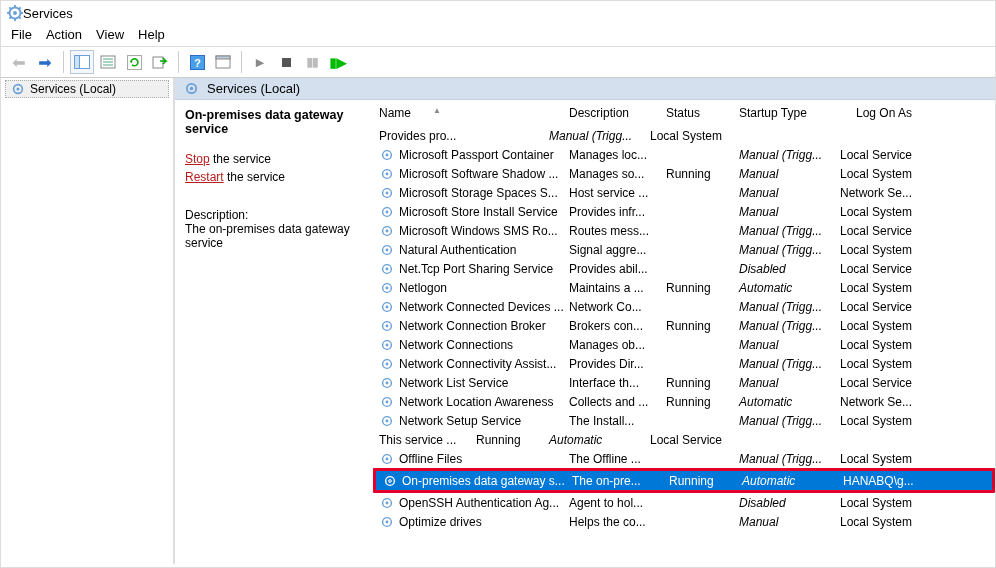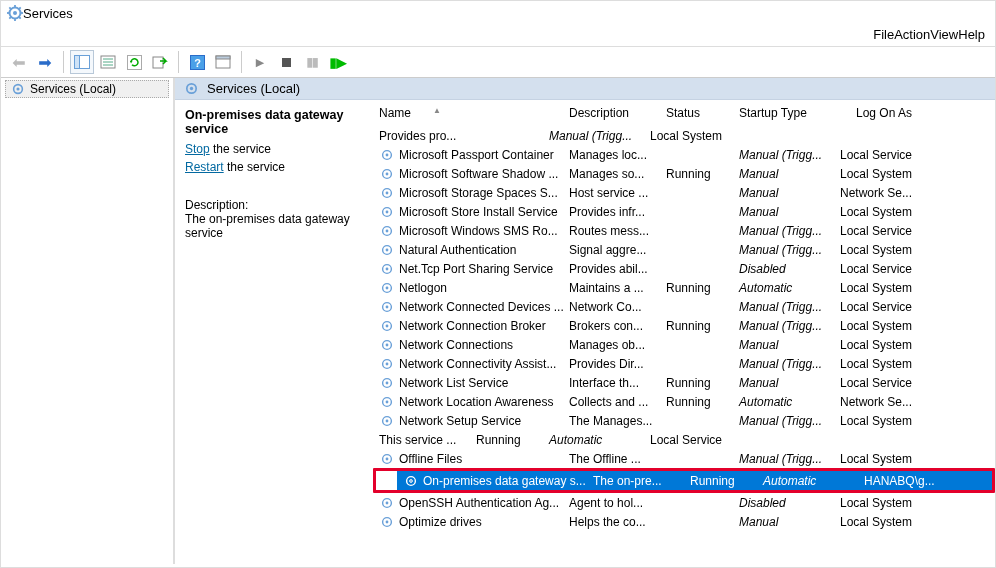--- a/index.html
+++ b/index.html
@@ -16,23 +16,23 @@
   .title-bar {
     display: flex;
     align-items: flex-end;
     padding: 4px 6px;
     gap: 0;
     font-size: 13px;
   }
   .gear-icon svg { display: block; }
   .menu-bar {
     display: flex;
-    padding: 2px 10px 4px 28px;
+    gap: 14px;
+    padding: 2px 10px 4px 10px;
     font-size: 13px;
-    justify-content: flex-end;
   }
   .toolbar {
     display: flex;
     align-items: center;
     gap: 2px;
     padding: 2px 6px;
     border-top: 1px solid #ddd;
     border-bottom: 1px solid #ccc;
     height: 32px;
   }
@@ -78,22 +78,22 @@
   .content-split {
     display: flex;
     flex: 1;
     overflow: hidden;
   }
   .details-pane {
     width: 198px;
     padding: 8px 10px;
     font-size: 12px;
   }
-  .details-pane .svc-title { font-weight: bold; margin-bottom: 6px; font-size: 12.5px;}
-  .details-pane .link { color: #0369a1; text-decoration: underline; cursor: pointer; }
+  .details-pane .svc-title { font-weight: bold; margin-bottom: 16px; font-size: 12.5px;}
+  .details-pane .link { color: #b91c1c; text-decoration: underline; cursor: pointer; }
   .details-pane .linebrk { margin-bottom: 4px; }
   .details-pane .desc-hdr { margin-top: 24px; }
   .list-pane {
     flex: 1;
     overflow: hidden;
     display: flex;
     flex-direction: column;
   }
   .col-headers {
     display: flex;
@@ -124,21 +124,20 @@
   }
   .row .cell { padding: 0 6px; overflow: hidden; text-overflow: ellipsis; }
   .row .cell.name { width: 190px; display:flex; align-items:center; gap:4px;}
   .row .cell.desc { width: 97px; overflow: hidden; }
   .row .cell.status { width: 73px; }
   .row .cell.startup { width: 101px; overflow:hidden;font-style:italic; }
   .row .cell.logon { width: 100px; overflow:hidden;}
   .row.selected {
     background: #0078d7;
     color: #fff;
-    margin-left: 21px;
   }
   .row.selected .gear-small svg path,
   .row.selected .gear-small svg circle { stroke: #fff; }
   .highlight-box {
     border: 3px solid #e3002b;
     border-radius: 1px;
     padding: 0;
   }
   .gear-small { width: 16px; flex-shrink:0; display:flex; align-items:center; justify-content:center;}
   .arrow-dis { color: #bbb; font-size: 16px; }
@@ -506,21 +505,21 @@
             <div class="row">
               <div class="cell name">
                 <span class="gear-small">
                   <svg width="14" height="14" viewBox="0 0 16 16">
                     <circle cx="8" cy="8" r="5" fill="none" stroke="#6aa0d8" stroke-width="1.6"></circle>
                     <circle cx="8" cy="8" r="1.6" fill="#6aa0d8"></circle>
                   </svg>
                 </span>
                 <span>Network Setup Service</span>
               </div>
-              <div class="cell desc">The Manages...</div>
+              <div class="cell desc">The Install...</div>
               <div class="cell status"></div>
               <div class="cell startup">Manual (Trigg...</div>
               <div class="cell logon">Local System</div>
             </div>
             <div class="row">
               <div class="cell desc">This service ...</div>
               <div class="cell status">Running</div>
               <div class="cell startup">Automatic</div>
               <div class="cell logon">Local Service</div>
             </div>

